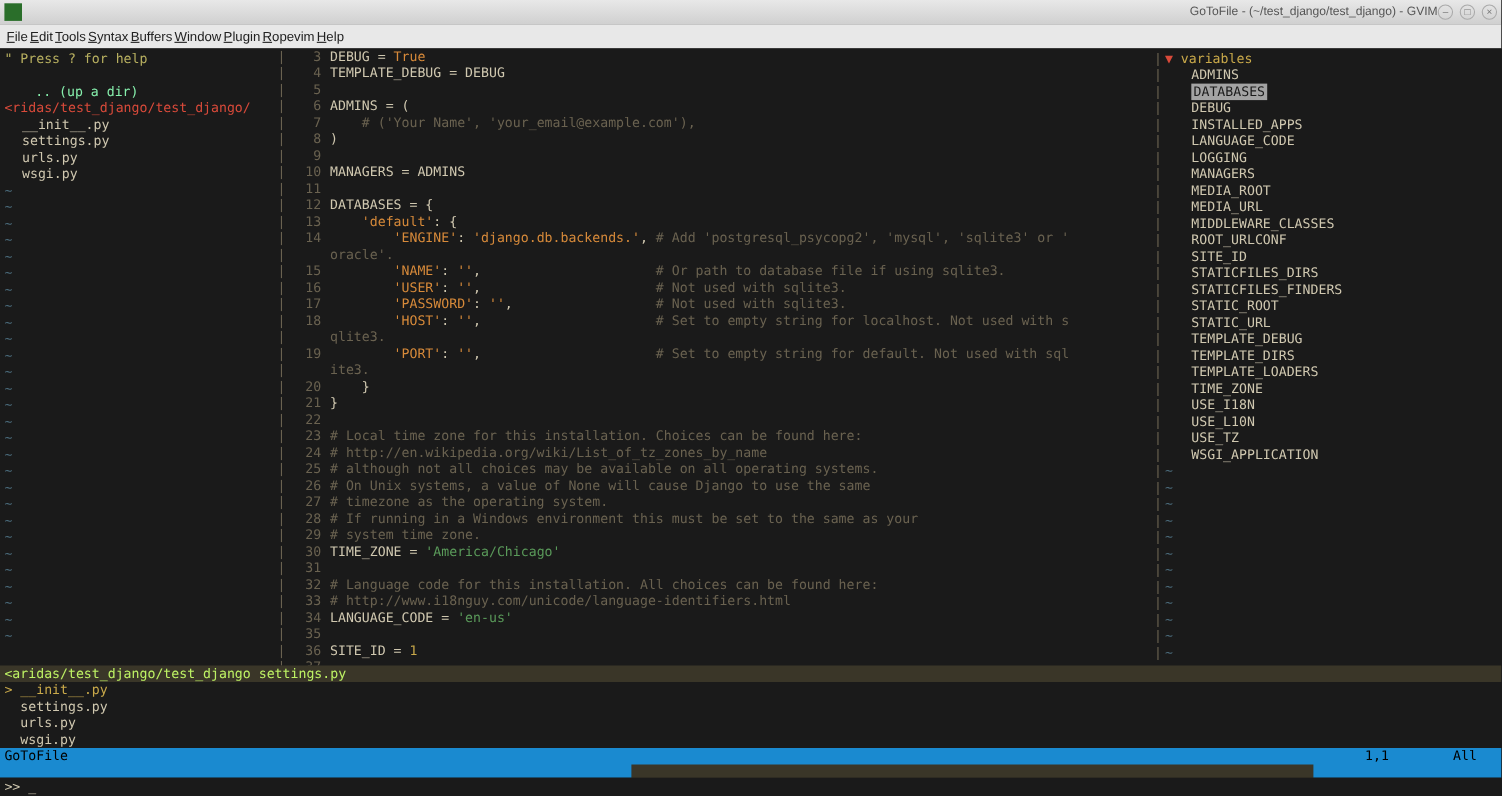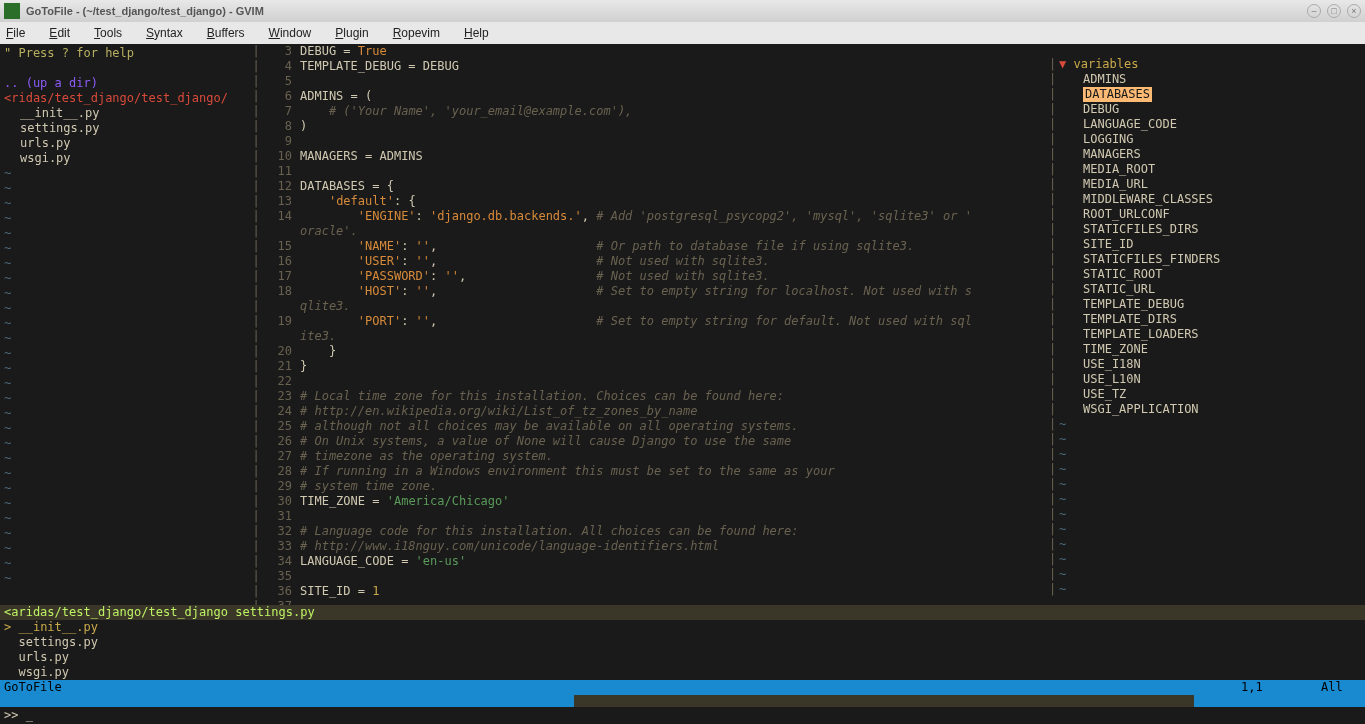--- a/index.html
+++ b/index.html
@@ -22,76 +22,76 @@
   padding: 0 4px;
   color: #555;
   font-family: sans-serif;
   font-size: 11px;
 }
 .titlebar-icon {
   width: 16px; height: 16px;
   background: #2a6e2a;
   margin-right: 6px;
 }
-.titlebar-title { flex: 1; text-align: left; font-weight: bold; }
+.titlebar-title { flex: 1; text-align: right; }
 .titlebar-buttons { display: flex; gap: 6px; }
 .titlebar-btn {
   width: 14px; height: 14px; border-radius: 50%;
   border: 1px solid #aaa;
   display: flex; align-items: center; justify-content: center;
   font-size: 9px; color: #777;
 }
 .menubar {
   height: 22px;
   background: #e8e8e8;
   display: flex;
   align-items: center;
   padding: 0 6px;
-  gap: 24px;
+  gap: 2px;
   font-family: sans-serif;
   font-size: 12px;
   color: #222;
 }
 .menubar span { cursor: default; }
 .menubar span u { text-decoration: underline; }
 .workspace {
   flex: 1;
   display: flex;
   background: #1a1a1a;
   min-height: 0;
 }
 .col { overflow: hidden; }
 .sidebar { width: 250px; padding: 2px 4px; }
 .editor { flex: 1; display: flex; }
-.taglist { width: 320px; padding: 13px 4px; }
+.taglist { width: 320px; padding: 2px 4px; }
 .hint { color: #b8b060; }
-.updir { color: #8b5cf6; }
+.updir { color: #86efac; margin-left: 28px; }
 .path { color: #d94a3a; }
 .file { color: #d0c8b0; padding-left: 16px; }
 .tilde { color: #4a6a7a; }
 .gutter {
   width: 38px;
   text-align: right;
   color: #6a6250;
   padding-right: 8px;
 }
 .gutter div { height: 15px; line-height: 15px; }
 .sep { width: 12px; color: #6a6250; }
 .sep div { height: 15px; line-height: 15px; text-align: center; }
 .code { flex: 1; white-space: pre; }
 .code div { height: 15px; line-height: 15px; }
 .bool { color: #d78a3a; }
 .str { color: #5a9a5a; }
 .str2 { color: #d78a3a; }
-.cmt { color: #6a6250; font-style: italic; }
+.cmt { color: #6a6250; }
 .num { color: #c9a94a; }
 .taglist .triangle { color: #d94a3a; }
 .taglist .title { color: #c9a94a; }
 .taglist .item { color: #d0c8b0; padding-left: 24px; text-align: right; }
-.taglist .item.sel { background: #fdba74; color: #1a1a1a; display: inline-block; }
+.taglist .item.sel { background: #a3a3a3; color: #1a1a1a; display: inline-block; }
 .taglist .item.sel-wrap { padding-left: 24px; }
 .taglist .bar { color: #6a6250; display: inline-block; width: 10px; }
 .statusbar {
   height: 15px;
   background: #3a3628;
   color: #bef264;
   display: flex;
   padding: 0 4px;
   line-height: 15px;
   flex-direction: column;
@@ -282,29 +282,30 @@
       </div>
     <div class="code" id="code-col"><div>DEBUG = <span class="bool">True</span></div><div>TEMPLATE_DEBUG = DEBUG</div><div></div><div>ADMINS = (</div><div>    <span class="cmt"># ('Your Name', 'your_email@example.com'),</span></div><div>)</div><div></div><div>MANAGERS = ADMINS</div><div></div><div>DATABASES = {</div><div>    <span class="str2">'default'</span>: {</div><div>        <span class="str2">'ENGINE'</span>: <span class="str2">'django.db.backends.'</span>, <span class="cmt"># Add 'postgresql_psycopg2', 'mysql', 'sqlite3' or '</span></div><div><span class="cmt">oracle'.</span></div><div>        <span class="str2">'NAME'</span>: <span class="str2">''</span>,                      <span class="cmt"># Or path to database file if using sqlite3.</span></div><div>        <span class="str2">'USER'</span>: <span class="str2">''</span>,                      <span class="cmt"># Not used with sqlite3.</span></div><div>        <span class="str2">'PASSWORD'</span>: <span class="str2">''</span>,                  <span class="cmt"># Not used with sqlite3.</span></div><div>        <span class="str2">'HOST'</span>: <span class="str2">''</span>,                      <span class="cmt"># Set to empty string for localhost. Not used with s</span></div><div><span class="cmt">qlite3.</span></div><div>        <span class="str2">'PORT'</span>: <span class="str2">''</span>,                      <span class="cmt"># Set to empty string for default. Not used with sql</span></div><div><span class="cmt">ite3.</span></div><div>    }</div><div>}</div><div></div><div><span class="cmt"># Local time zone for this installation. Choices can be found here:</span></div><div><span class="cmt"># http://en.wikipedia.org/wiki/List_of_tz_zones_by_name</span></div><div><span class="cmt"># although not all choices may be available on all operating systems.</span></div><div><span class="cmt"># On Unix systems, a value of None will cause Django to use the same</span></div><div><span class="cmt"># timezone as the operating system.</span></div><div><span class="cmt"># If running in a Windows environment this must be set to the same as your</span></div><div><span class="cmt"># system time zone.</span></div><div>TIME_ZONE = <span class="str">'America/Chicago'</span></div><div></div><div><span class="cmt"># Language code for this installation. All choices can be found here:</span></div><div><span class="cmt"># http://www.i18nguy.com/unicode/language-identifiers.html</span></div><div>LANGUAGE_CODE = <span class="str">'en-us'</span></div><div></div><div>SITE_ID = <span class="num">1</span></div><div></div></div>
   </div>
 
   <div class="col taglist">
     <div class="row"><span class="bar">|</span><span class="triangle">▼ </span><span class="title">variables</span></div>
     <div id="taglist-items">
         <div class="row"><span class="bar">|</span><span class="item">ADMINS</span></div>
         <div class="row"><span class="bar">|</span><span class="item sel-wrap"><span class="item sel" style="padding:0 2px">DATABASES</span></span></div>
         <div class="row"><span class="bar">|</span><span class="item">DEBUG</span></div>
+        <div class="row"><span class="bar">|</span><span class="item">INSTALLED_APPS</span></div>
         <div class="row"><span class="bar">|</span><span class="item">LANGUAGE_CODE</span></div>
         <div class="row"><span class="bar">|</span><span class="item">LOGGING</span></div>
         <div class="row"><span class="bar">|</span><span class="item">MANAGERS</span></div>
         <div class="row"><span class="bar">|</span><span class="item">MEDIA_ROOT</span></div>
         <div class="row"><span class="bar">|</span><span class="item">MEDIA_URL</span></div>
         <div class="row"><span class="bar">|</span><span class="item">MIDDLEWARE_CLASSES</span></div>
         <div class="row"><span class="bar">|</span><span class="item">ROOT_URLCONF</span></div>
+        <div class="row"><span class="bar">|</span><span class="item">SITE_ID</span></div>
         <div class="row"><span class="bar">|</span><span class="item">STATICFILES_DIRS</span></div>
-        <div class="row"><span class="bar">|</span><span class="item">SITE_ID</span></div>
         <div class="row"><span class="bar">|</span><span class="item">STATICFILES_FINDERS</span></div>
         <div class="row"><span class="bar">|</span><span class="item">STATIC_ROOT</span></div>
         <div class="row"><span class="bar">|</span><span class="item">STATIC_URL</span></div>
         <div class="row"><span class="bar">|</span><span class="item">TEMPLATE_DEBUG</span></div>
         <div class="row"><span class="bar">|</span><span class="item">TEMPLATE_DIRS</span></div>
         <div class="row"><span class="bar">|</span><span class="item">TEMPLATE_LOADERS</span></div>
         <div class="row"><span class="bar">|</span><span class="item">TIME_ZONE</span></div>
         <div class="row"><span class="bar">|</span><span class="item">USE_I18N</span></div>
         <div class="row"><span class="bar">|</span><span class="item">USE_L10N</span></div>
         <div class="row"><span class="bar">|</span><span class="item">USE_TZ</span></div>

